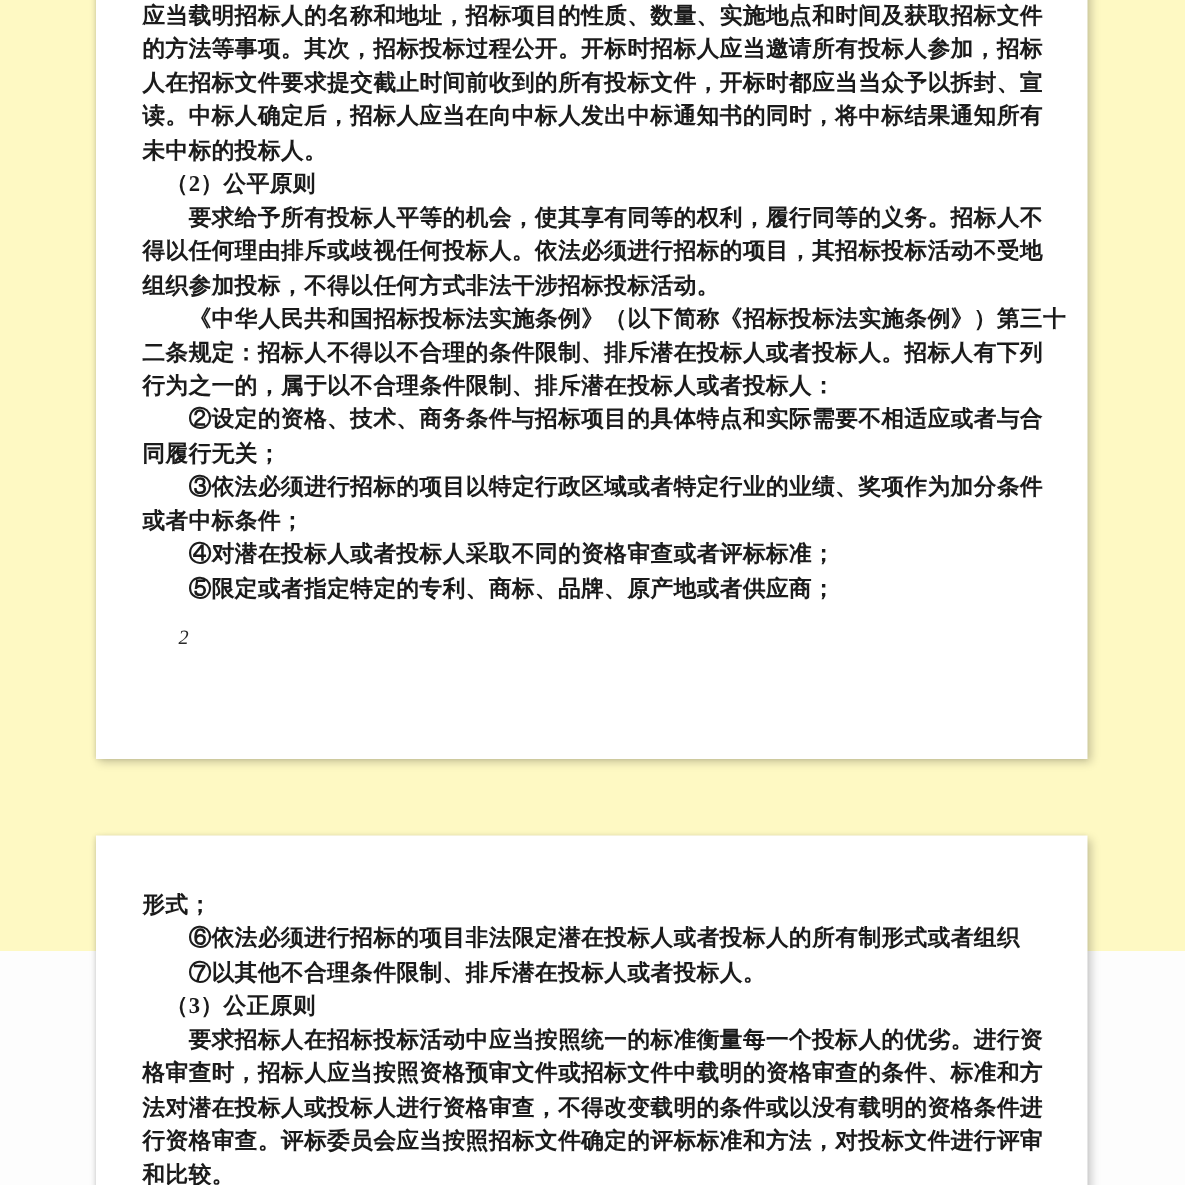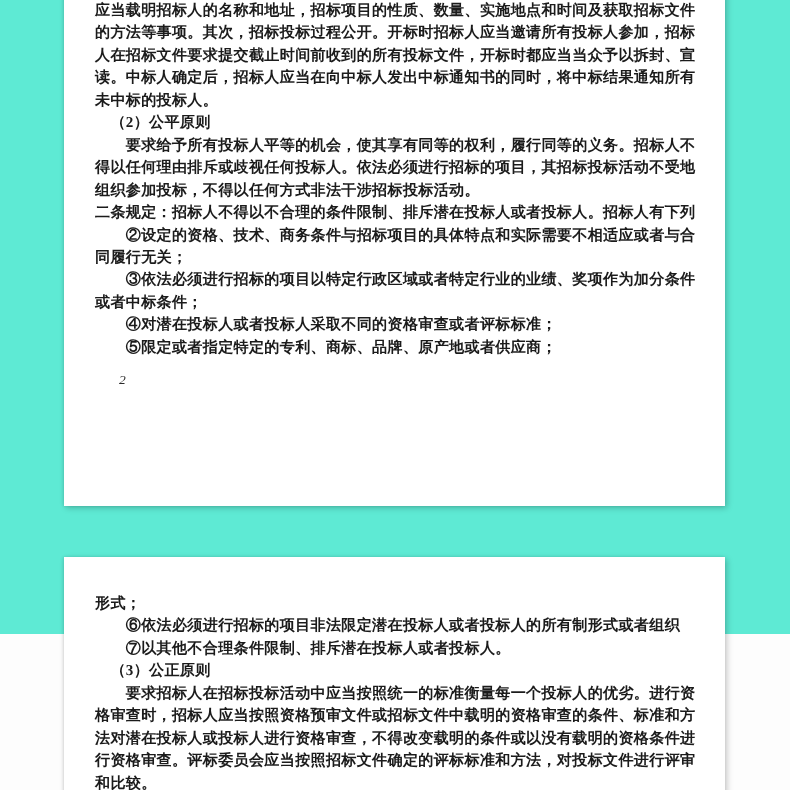--- a/index.html
+++ b/index.html
@@ -11,21 +11,21 @@
     width: 790px;
     height: 790px;
     overflow: hidden;
     background: #fdfdfd;
     font-family: "Liberation Serif", "DejaVu Serif", serif;
   }
   .viewer {
     position: relative;
     width: 790px;
     height: 634px;
-    background: #5eead4;
+    background: #fef9c3;
   }
   
   .page {
     position: absolute;
     left: 64px;
     width: 661px;
     background: #ffffff;
     box-shadow: 2px 2px 6px rgba(0,0,0,0.22),
                 -1px 0 3px rgba(0,0,0,0.10);
     box-sizing: border-box;
@@ -75,21 +75,23 @@
     <div class="page-body">
       <div class="line">应当载明招标人的名称和地址，招标项目的性质、数量、实施地点和时间及获取招标文件</div>
       <div class="line">的方法等事项。其次，招标投标过程公开。开标时招标人应当邀请所有投标人参加，招标</div>
       <div class="line">人在招标文件要求提交截止时间前收到的所有投标文件，开标时都应当当众予以拆封、宣</div>
       <div class="line">读。中标人确定后，招标人应当在向中标人发出中标通知书的同时，将中标结果通知所有</div>
       <div class="line">未中标的投标人。</div>
       <div class="line">　（2）公平原则</div>
       <div class="line">　　要求给予所有投标人平等的机会，使其享有同等的权利，履行同等的义务。招标人不</div>
       <div class="line">得以任何理由排斥或歧视任何投标人。依法必须进行招标的项目，其招标投标活动不受地</div>
       <div class="line">组织参加投标，不得以任何方式非法干涉招标投标活动。</div>
+      <div class="line">　　《中华人民共和国招标投标法实施条例》（以下简称《招标投标法实施条例》）第三十</div>
       <div class="line">二条规定：招标人不得以不合理的条件限制、排斥潜在投标人或者投标人。招标人有下列</div>
+      <div class="line">行为之一的，属于以不合理条件限制、排斥潜在投标人或者投标人：</div>
       <div class="line">　　②设定的资格、技术、商务条件与招标项目的具体特点和实际需要不相适应或者与合</div>
       <div class="line">同履行无关；</div>
       <div class="line">　　③依法必须进行招标的项目以特定行政区域或者特定行业的业绩、奖项作为加分条件</div>
       <div class="line">或者中标条件；</div>
       <div class="line">　　④对潜在投标人或者投标人采取不同的资格审查或者评标标准；</div>
       <div class="line">　　⑤限定或者指定特定的专利、商标、品牌、原产地或者供应商；</div>
       <div class="folio">2</div>
     </div>
   </div>
 

